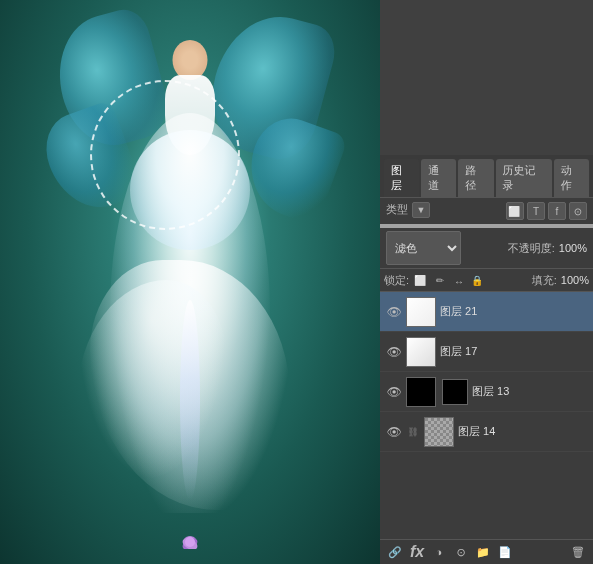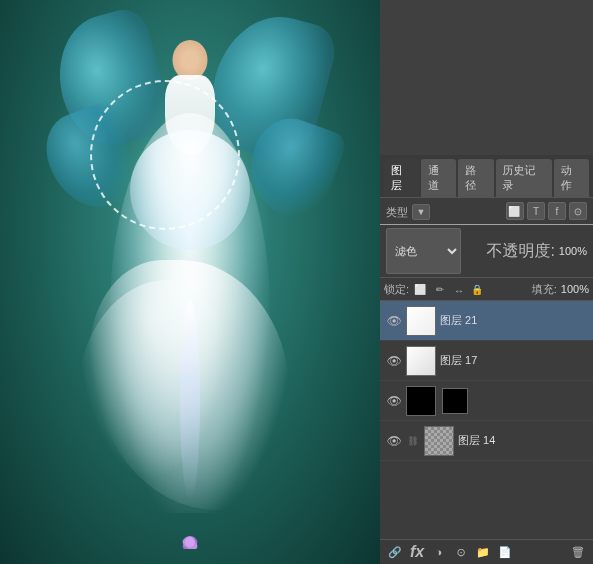--- a/index.html
+++ b/index.html
@@ -232,25 +232,25 @@
     }
 
     .panel-tab.active {
       background: #3c3c3c;
       color: #fff;
     }
 
     
     .filter-row {
       display: flex;
-      align-items: flex-end;
+      align-items: flex-start;
       padding: 4px 6px;
       gap: 4px;
       background: #3c3c3c;
-      border-bottom: 1px solid #a3a3a3;
+      border-bottom: 4px solid #a3a3a3;
     }
 
     .filter-label {
       color: #bbb;
       font-size: 11px;
     }
 
     .filter-icons {
       display: flex;
       gap: 3px;
@@ -278,28 +278,28 @@
       padding: 3px 6px;
       gap: 4px;
       border-bottom: 1px solid #555;
     }
 
     .blend-dropdown {
       background: #555;
       border: 1px solid #666;
       color: #ddd;
       font-size: 11px;
-      padding: 15px 4px;
+      padding: 9px 4px;
       border-radius: 2px;
       width: 75px;
     }
 
     .opacity-label {
       color: #bbb;
-      font-size: 16px;
+      font-size: 11px;
       margin-left: auto;
     }
 
     .opacity-value {
       color: #ddd;
       font-size: 11px;
     }
 
     
     .lock-row {
@@ -553,20 +553,21 @@
           <span class="layer-name">图层 17</span>
         </div>
 
         <div class="layer-row">
           <div class="eye-icon">👁</div>
           <div class="layer-thumb layer-thumb-mask">
             <div style="width:100%;height:100%;background:#000;"></div>
           </div>
           <div class="layer-mask-thumb" style="background:#000;margin-left:2px;">
           </div>
+          <span class="layer-name">图层 13</span>
         </div>
 
         <div class="layer-row">
           <div class="eye-icon">👁</div>
           <div class="chain-icon">⛓</div>
           <div class="layer-thumb layer-thumb-checkered">
           </div>
           <span class="layer-name">图层 14</span>
         </div>
       </div>

